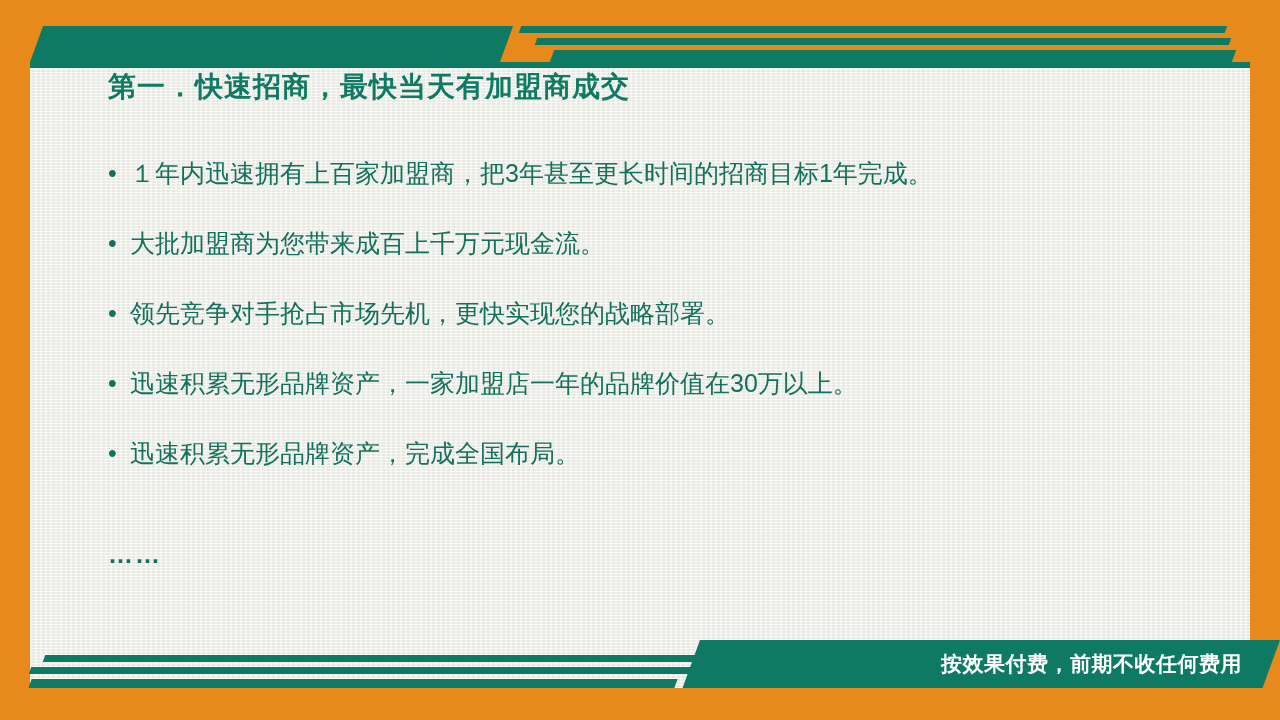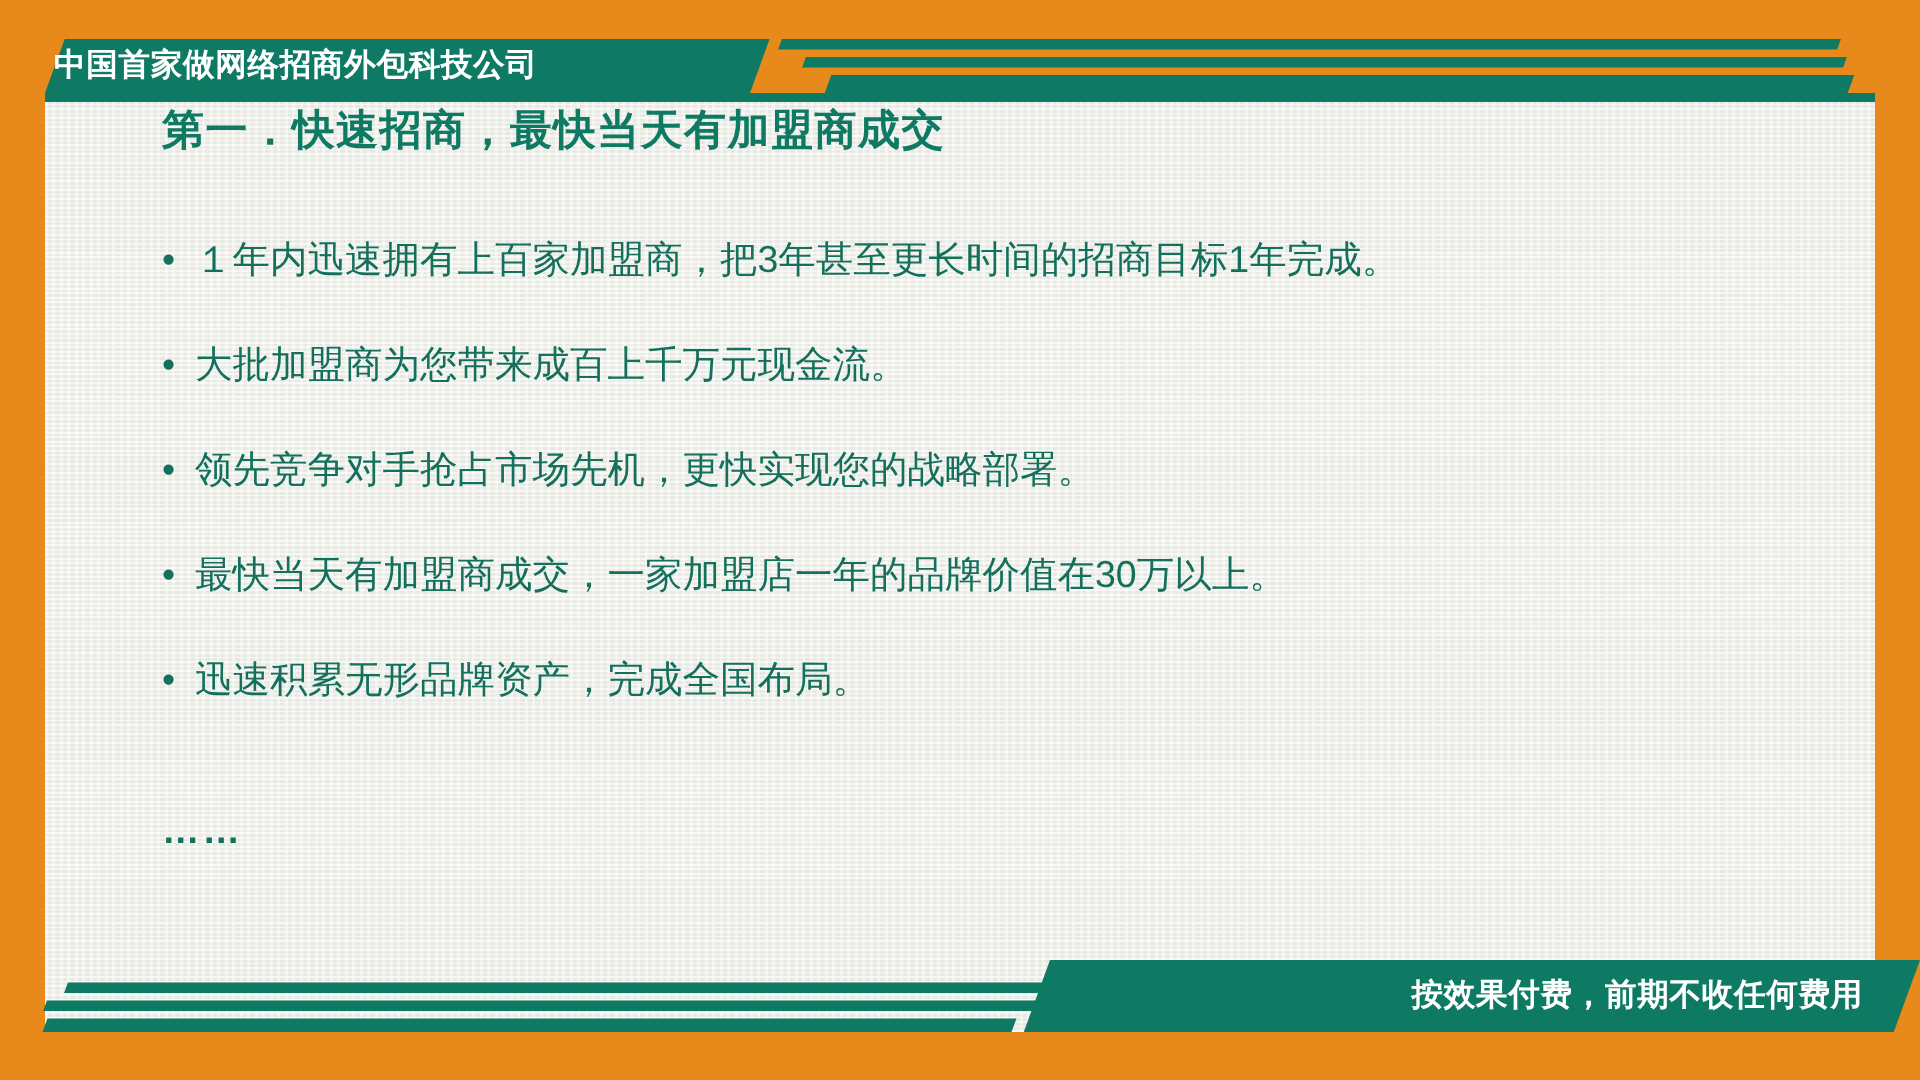--- a/index.html
+++ b/index.html
@@ -179,21 +179,20 @@
 </head>
 <body>
 
 <div class="slide">
 
   <div class="paper"></div>
 
   <div class="header-bar">
     <div class="header-bar-inner"></div>
   </div>
-  <div class="header-title">中国首家做网络招商外包科技公司</div>
   <div class="header-stripe hs1"></div>
   <div class="header-stripe hs2"></div>
   <div class="header-stripe hs3"></div>
   <div class="header-underline"></div>
 
   <div class="content">
     <div class="slide-heading">第一．快速招商，最快当天有加盟商成交</div>
 
     <div class="bullet-list">
       <div class="bullet-item">
@@ -203,21 +202,21 @@
       <div class="bullet-item">
         <span class="bullet-dot">•</span>
         <span class="bullet-text">大批加盟商为您带来成百上千万元现金流。</span>
       </div>
       <div class="bullet-item">
         <span class="bullet-dot">•</span>
         <span class="bullet-text">领先竞争对手抢占市场先机，更快实现您的战略部署。</span>
       </div>
       <div class="bullet-item">
         <span class="bullet-dot">•</span>
-        <span class="bullet-text">最快当天有加盟商成交，一家加盟店一年的品牌价值在30万以上。</span>
+        <span class="bullet-text">迅速积累无形品牌资产，一家加盟店一年的品牌价值在30万以上。</span>
       </div>
       <div class="bullet-item">
         <span class="bullet-dot">•</span>
         <span class="bullet-text">迅速积累无形品牌资产，完成全国布局。</span>
       </div>
     </div>
 
     <div class="ellipsis-row">……</div>
   </div>
 

